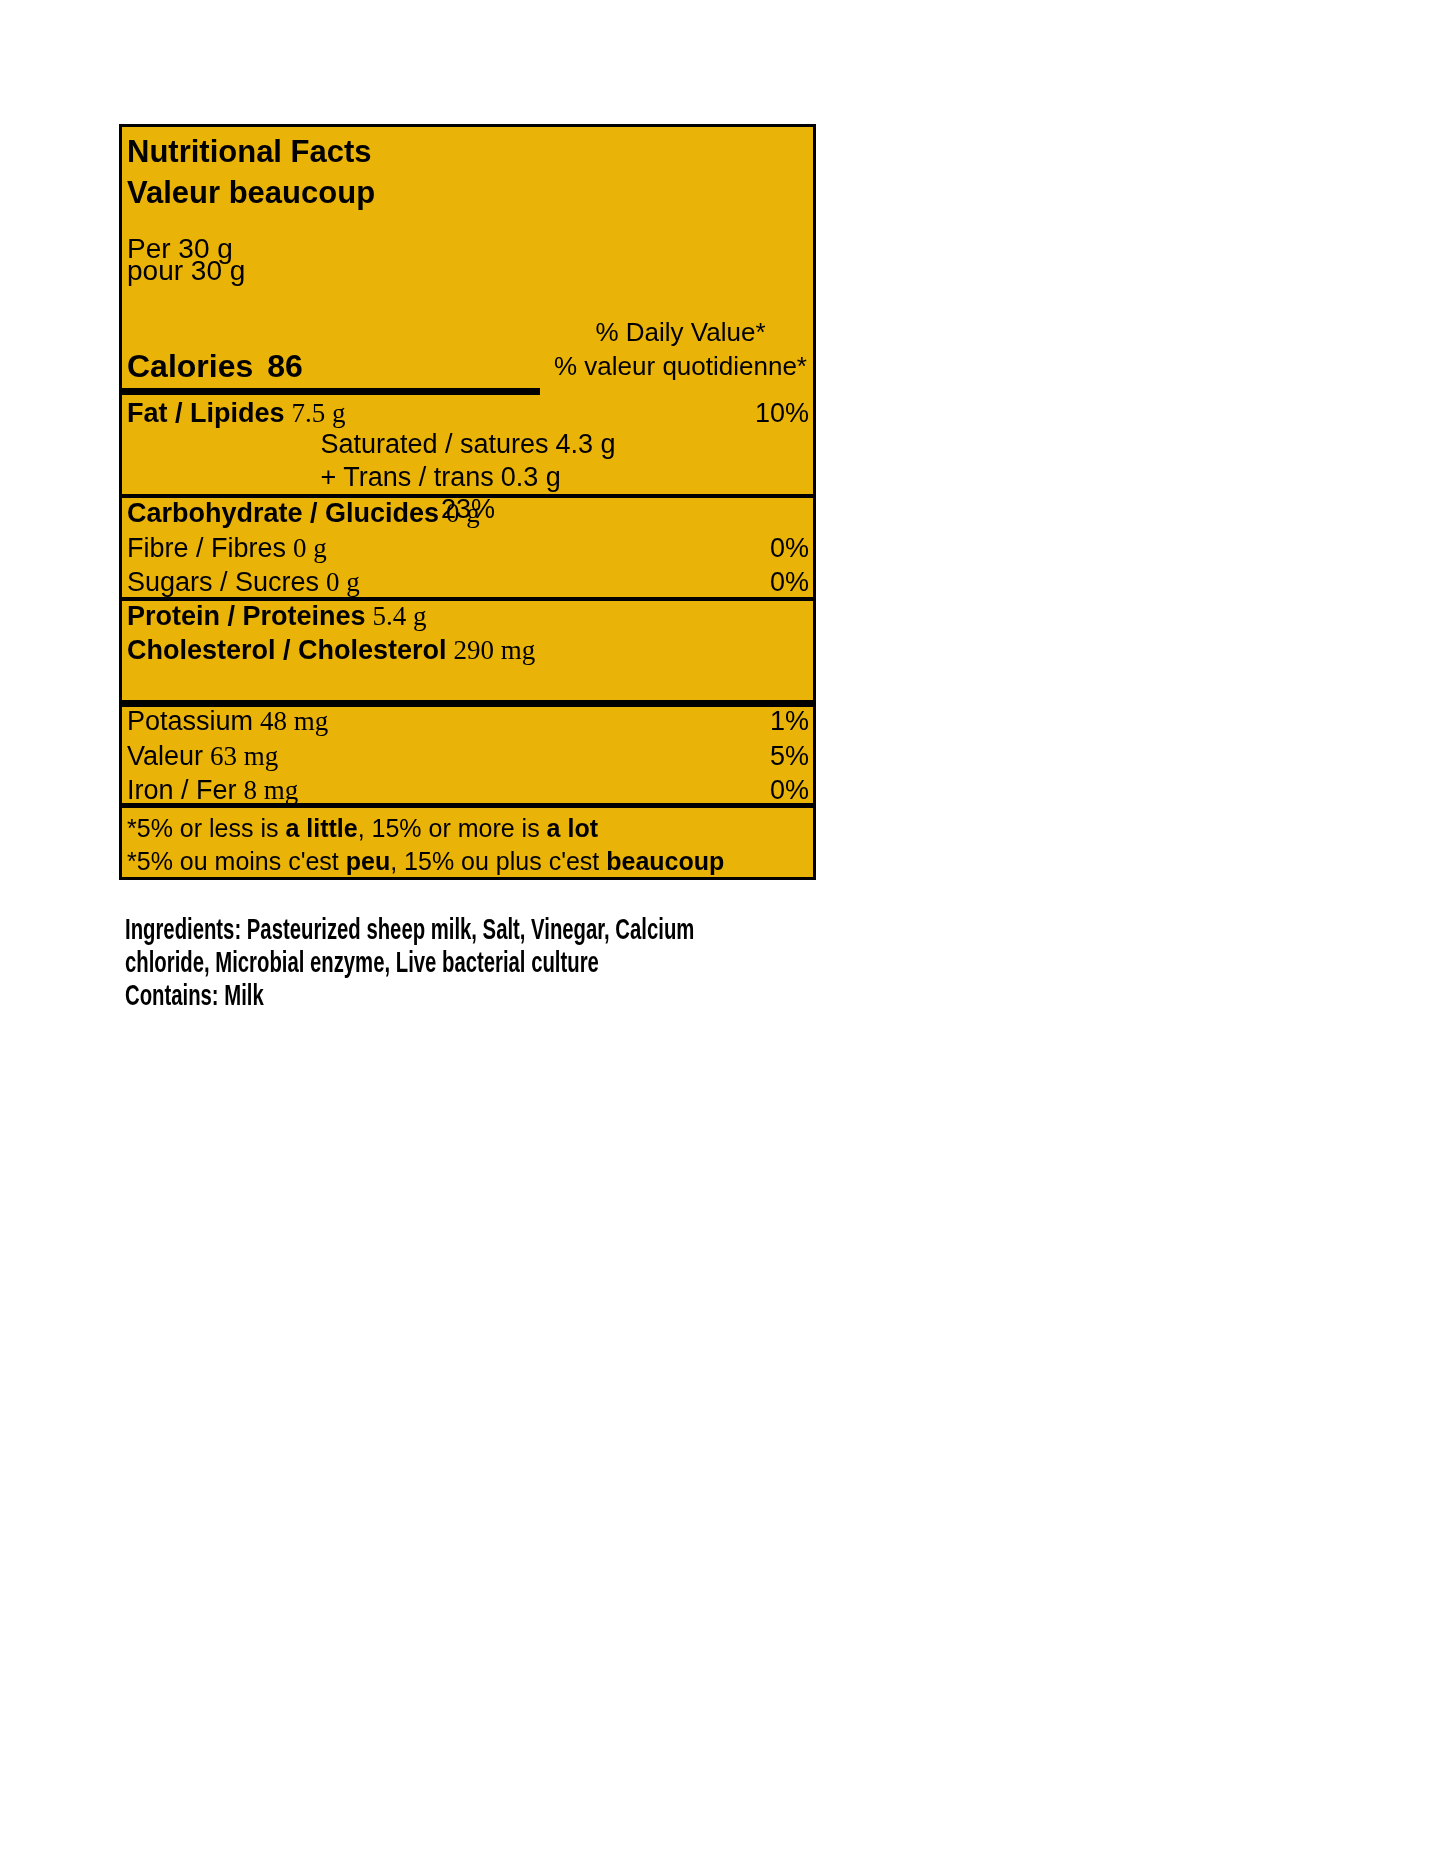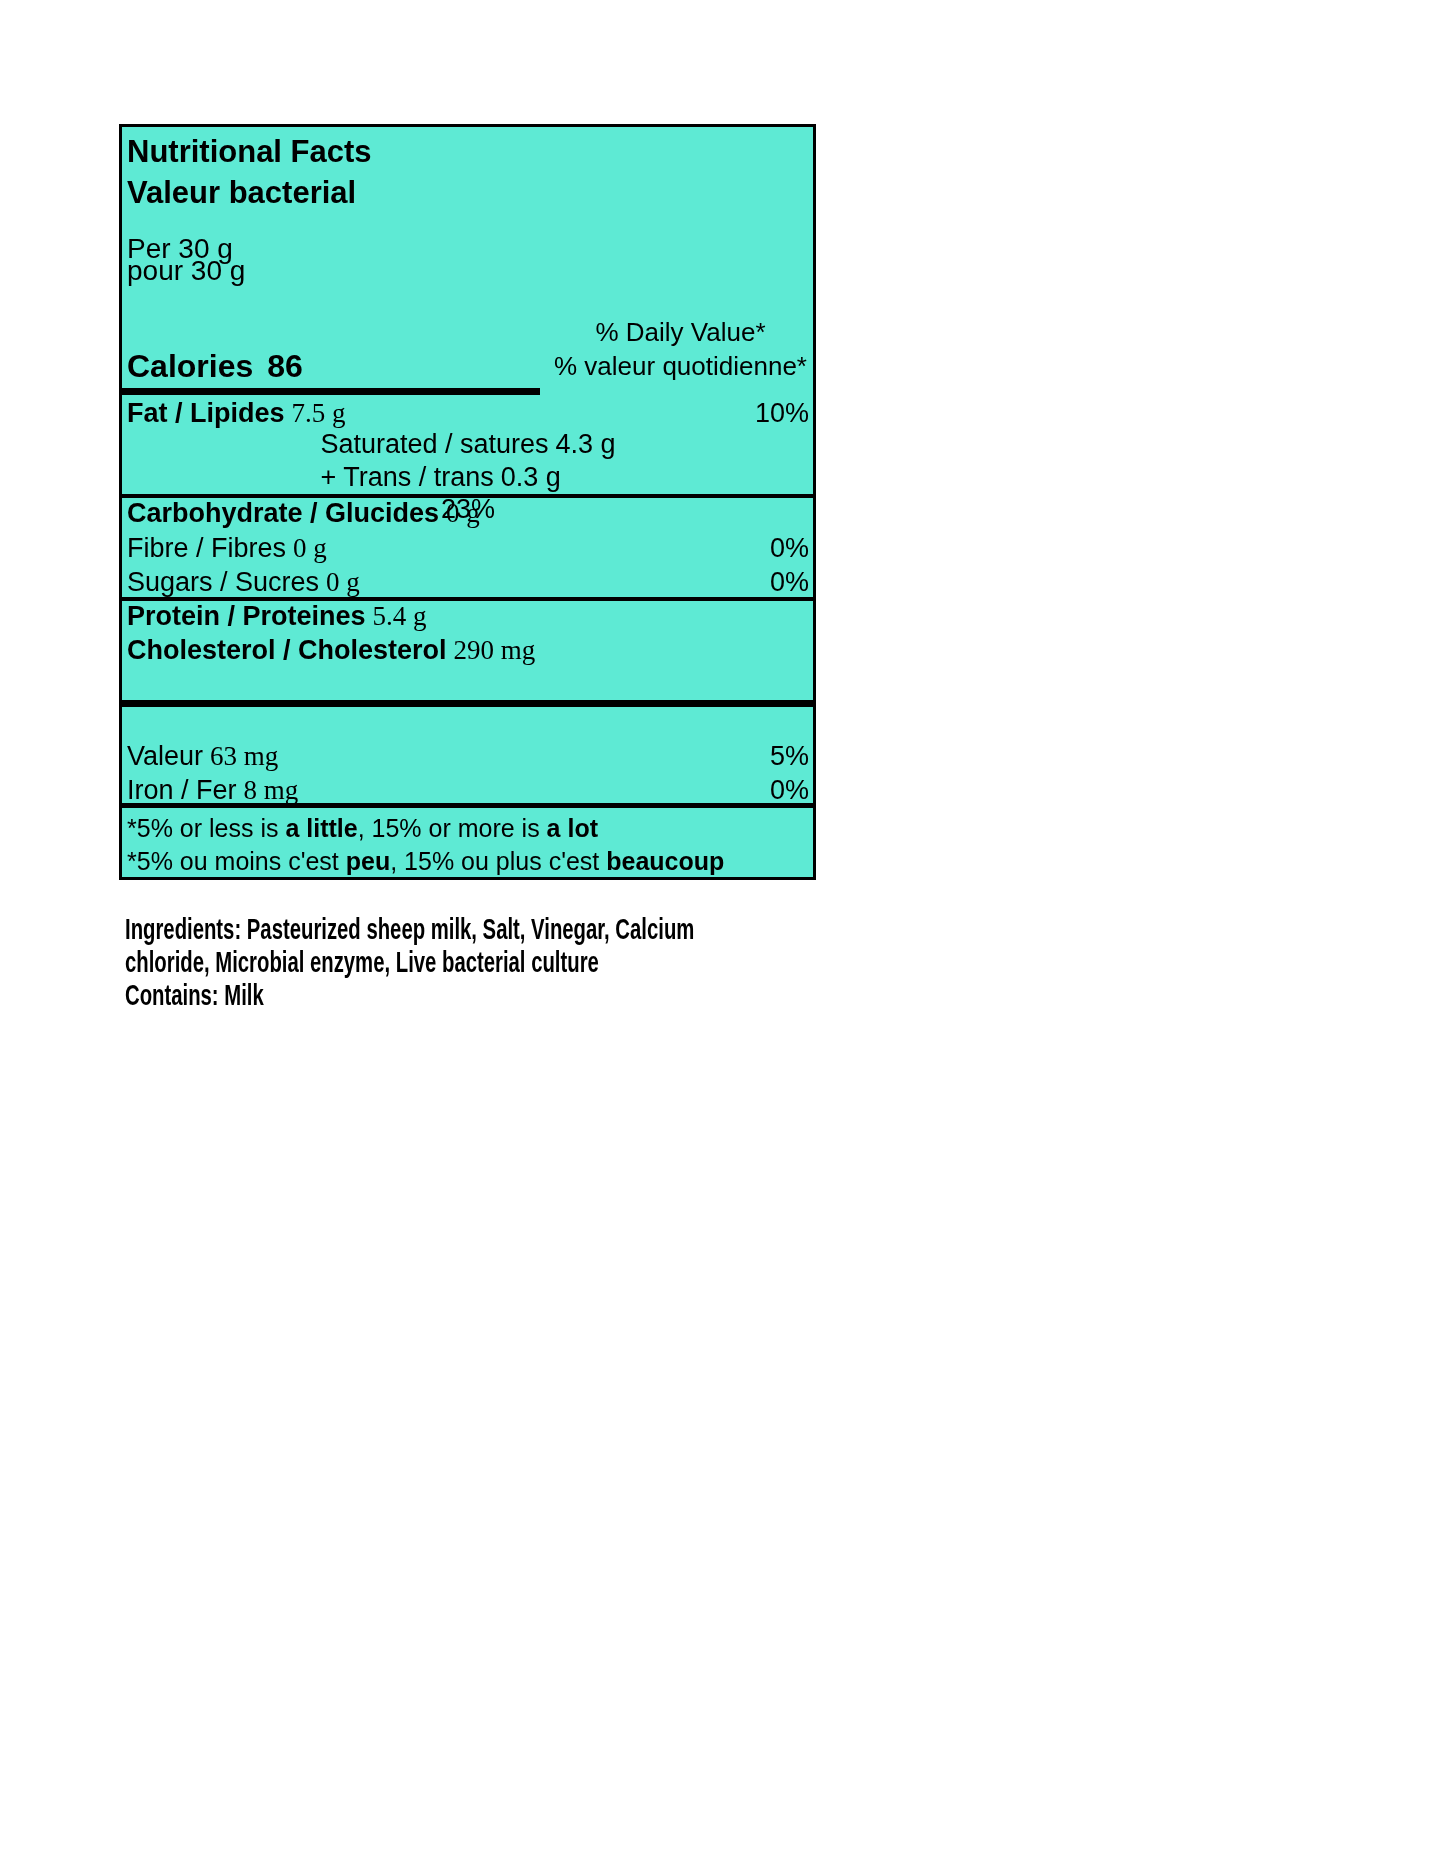--- a/index.html
+++ b/index.html
@@ -15,21 +15,21 @@
   }
 
   
   .nf-box {
     position: absolute;
     left: 119px;
     top: 124px;
     width: 697px;
     height: 756px;
     border: 3px solid #000000;
-    background: #5eead4;
+    background: #eab308;
   }
   .nf-box > * { position: absolute; }
 
   .nf-title {
     left: 5px;
     font-weight: 700;
     font-size: 31px;
     line-height: 38px;
     white-space: nowrap;
   }
@@ -122,21 +122,21 @@
   }
 </style>
 </head>
 <body>
 
 <div class="page">
 
   <div class="nf-box">
 
     <div class="nf-title" style="top:6px">Nutritional Facts</div>
-    <div class="nf-title" style="top:47px">Valeur bacterial</div>
+    <div class="nf-title" style="top:47px">Valeur beaucoup</div>
     <div class="nf-serving" style="top:104px">Per 30 g</div>
     <div class="nf-serving" style="top:126px">pour 30 g</div>
 
     <div class="nf-dv-head">
       <div>% Daily Value*</div>
       <div>% valeur quotidienne*</div>
     </div>
 
     <div class="nf-calories"><span>Calories</span><span class="cal-value">86</span></div>
 
@@ -180,20 +180,24 @@
     </div>
 
     <div class="nf-row bold" style="top:506px">
       <span><span class="row-label">Cholesterol / Cholesterol</span><span class="row-value">290 mg</span></span>
       <span class="row-dv"></span>
     </div>
 
 
     <div class="nf-rule" style="top:573px;height:7px"></div>
 
+    <div class="nf-row" style="top:577px">
+      <span><span class="row-label">Potassium</span><span class="row-value">48 mg</span></span>
+      <span class="row-dv">1%</span>
+    </div>
 
     <div class="nf-row" style="top:612px">
       <span><span class="row-label">Valeur</span><span class="row-value">63 mg</span></span>
       <span class="row-dv">5%</span>
     </div>
 
     <div class="nf-row" style="top:646px">
       <span><span class="row-label">Iron / Fer</span><span class="row-value">8 mg</span></span>
       <span class="row-dv">0%</span>
     </div>

